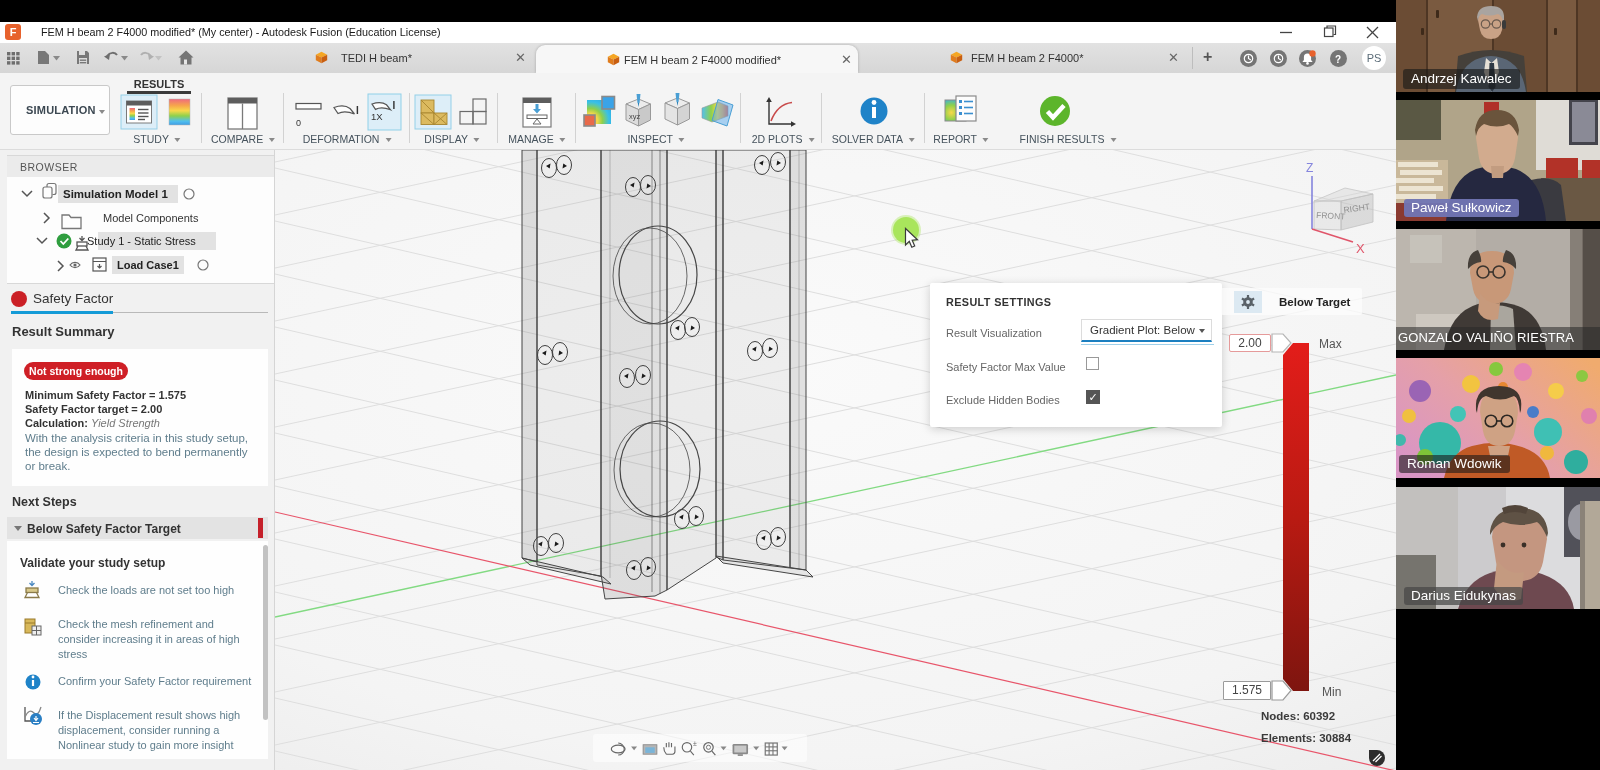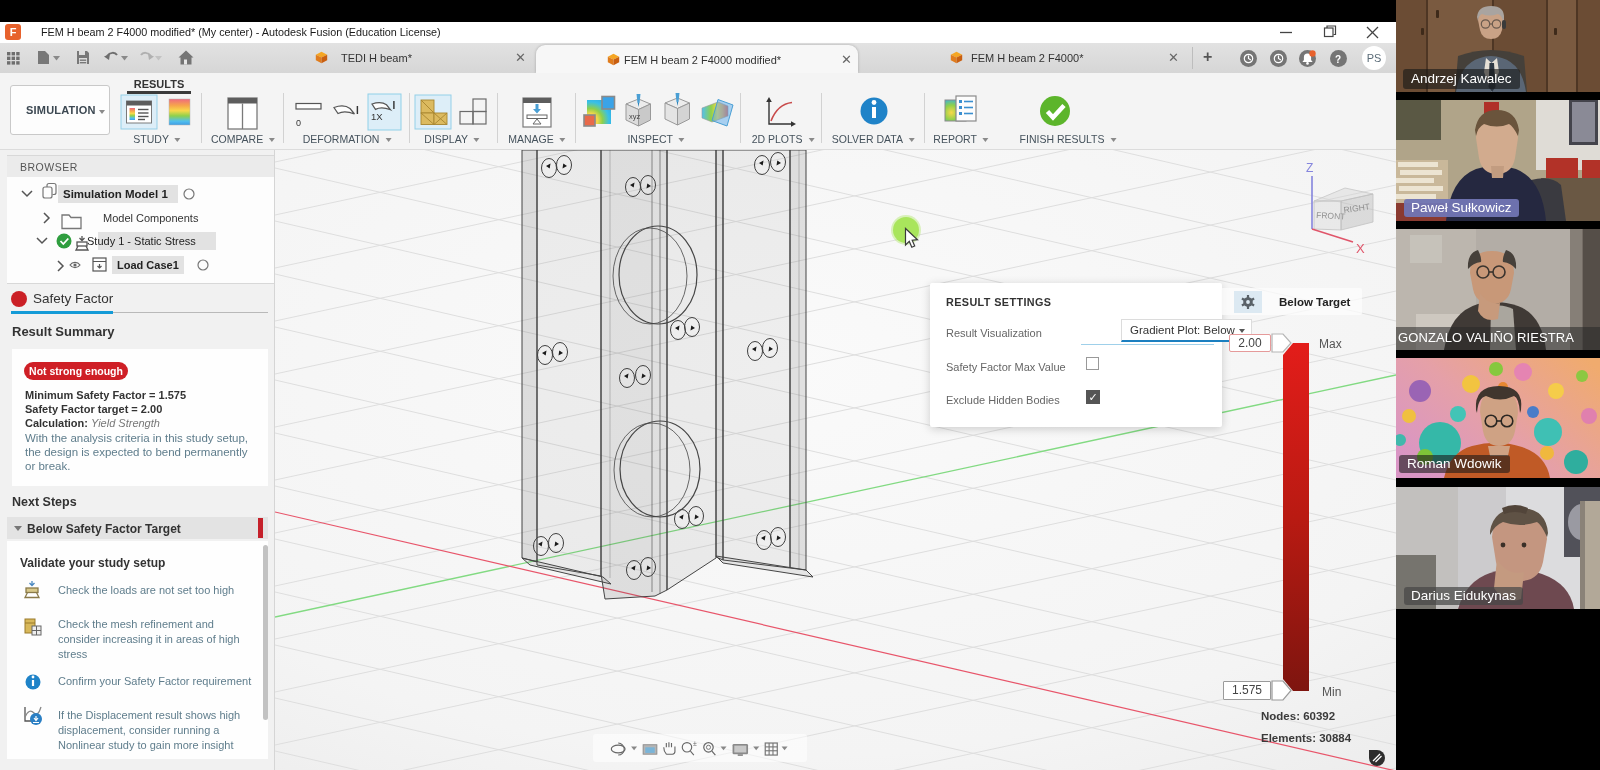--- a/index.html
+++ b/index.html
@@ -441,21 +441,21 @@
       <polygon points="1008,205 1018,193 1034,193 1034,541 1018,541 1008,529" fill="url(#redbar)"></polygon>
 
       <circle cx="631" cy="80" r="15" fill="#a9e55c" opacity="0.4"></circle>
       <circle cx="631" cy="80" r="13" fill="#a9e55c"></circle>
       <path d="M630.5 78.5 v16.5 l3.8 -3.6 2.5 5.8 2.9 -1.2 -2.5 -5.8 5.3 -0.5 z" fill="#fff" stroke="#3c3c3c" stroke-width="1.2"></path>
     </svg>
 
     <div class="abs" style="left:655px;top:133px;width:292px;height:144px;background:#fff;border-radius:2px;box-shadow:0 2px 10px rgba(0,0,0,0.18);">
       <div class="abs" style="left:16px;top:13px;font-size:10.8px;font-weight:bold;color:#333;letter-spacing:0.4px;">RESULT SETTINGS</div>
       <div class="abs" style="left:16px;top:44px;font-size:11px;color:#666;">Result Visualization</div>
-      <div class="abs" style="left:151px;top:36px;width:131px;height:23px;background:#fff;border:1px solid #dcdcdc;border-bottom:2px solid #1b7fc0;margin-left:40px;">
+      <div class="abs" style="left:151px;top:36px;width:131px;height:23px;background:#fff;border:1px solid #dcdcdc;border-bottom:2px solid #1b7fc0;">
         <span class="abs" style="left:8px;top:4px;font-size:11.5px;color:#333;white-space:nowrap;">Gradient Plot: Below</span>
         <span class="caret" style="position:absolute;right:6px;top:9px;border-top-color:#555;"></span>
       </div>
       <div class="abs" style="left:151px;top:61px;width:133px;height:1px;background:#9fd0ea;"></div>
       <div class="abs" style="left:16px;top:78px;font-size:11px;color:#666;">Safety Factor Max Value</div>
       <div class="abs" style="left:156px;top:74px;width:13px;height:13px;background:#fff;border:1.5px solid #999;"></div>
       <div class="abs" style="left:16px;top:111px;font-size:11px;color:#666;">Exclude Hidden Bodies</div>
       <div class="abs" style="left:156px;top:107px;width:14px;height:14px;background:#555;color:#fff;font-size:11px;text-align:center;line-height:14px;">✓</div>
     </div>
 

